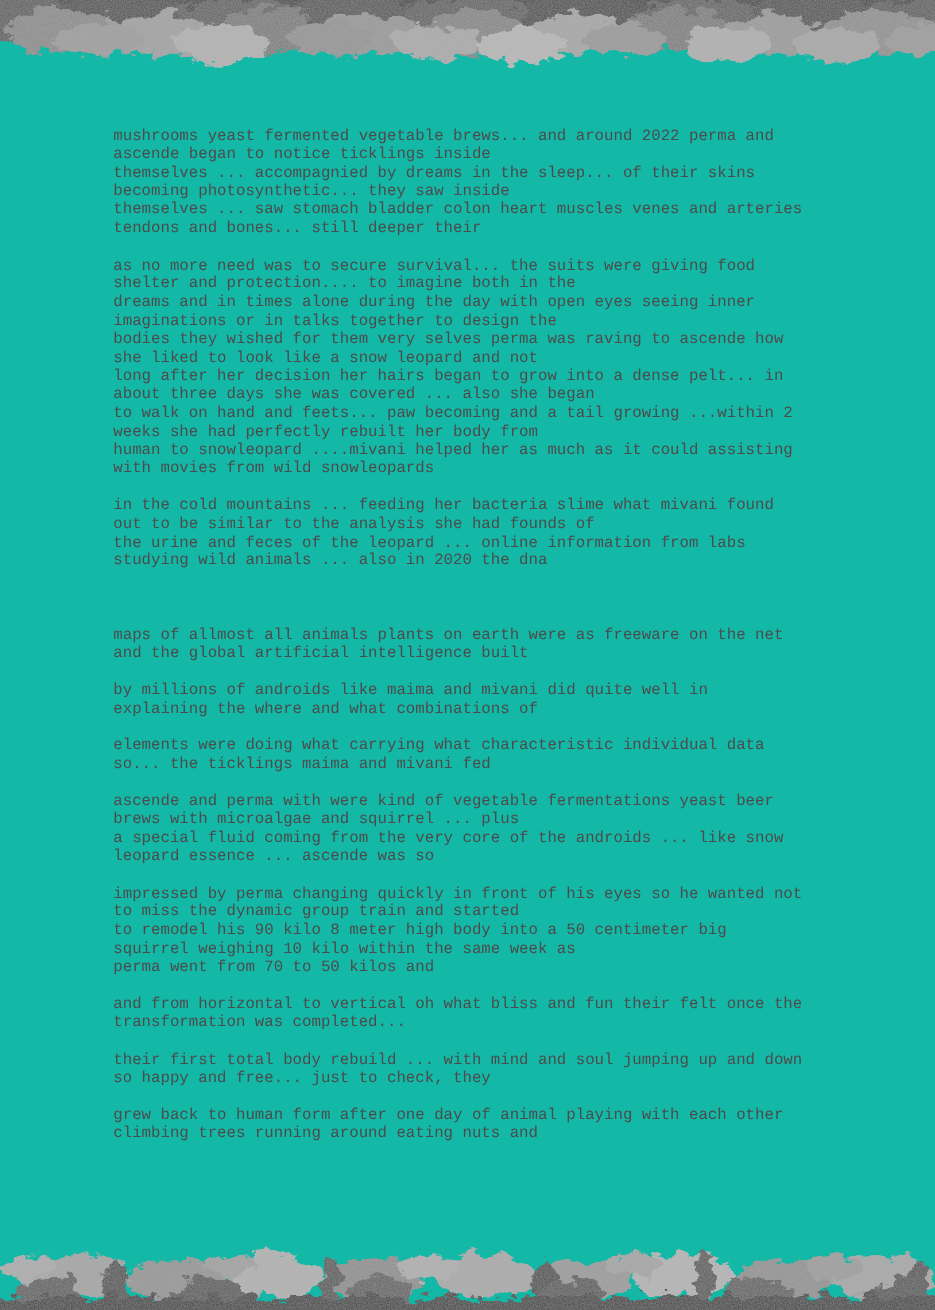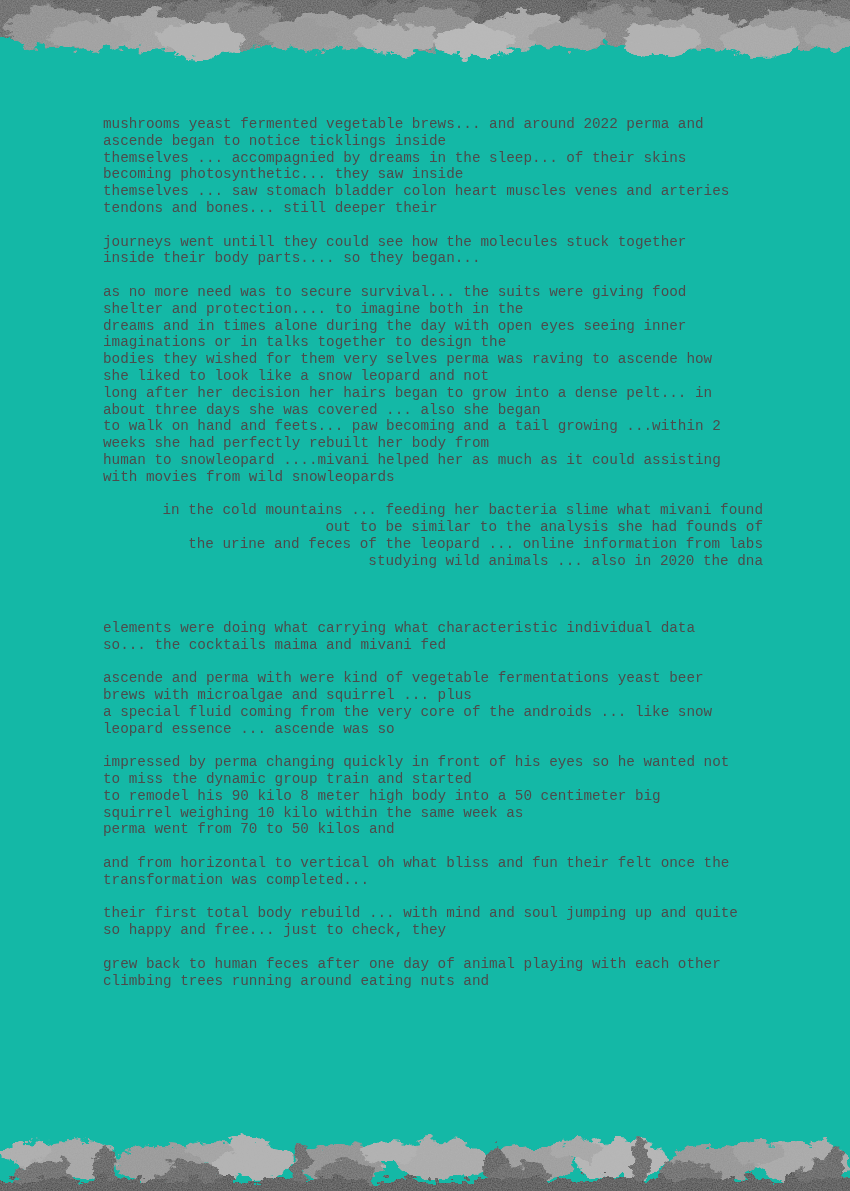--- a/index.html
+++ b/index.html
@@ -32,21 +32,20 @@
     font-size: 14.3px;
     line-height: 16.8px;
     font-weight: 400;
   }
   .para {
     white-space: pre;
     margin: 0 0 16.8px 0;
   }
   .para-gap-large {
     margin-bottom: 50.4px;
-    text-align: right;
   }
 </style>
 </head>
 <body>
 
 <div class="page">
 
   <svg class="border-svg border-top" width="850" height="62" viewBox="0 0 850 62" aria-hidden="true">
     <defs>
       <filter id="foliage" x="-10%" y="-60%" width="120%" height="220%">
@@ -106,54 +105,56 @@
     </g>
   </svg>
 
   <div class="doc-text">
     <div class="para">mushrooms yeast fermented vegetable brews... and around 2022 perma and
 ascende began to notice ticklings inside
 themselves ... accompagnied by dreams in the sleep... of their skins
 becoming photosynthetic... they saw inside
 themselves ... saw stomach bladder colon heart muscles venes and arteries
 tendons and bones... still deeper their</div>
-    <div class="para">journeys went untill they could see how the molecules stuck together
-inside their body parts.... so they began...</div>
     <div class="para">as no more need was to secure survival... the suits were giving food
 shelter and protection.... to imagine both in the
 dreams and in times alone during the day with open eyes seeing inner
 imaginations or in talks together to design the
 bodies they wished for them very selves perma was raving to ascende how
 she liked to look like a snow leopard and not
 long after her decision her hairs began to grow into a dense pelt... in
 about three days she was covered ... also she began
 to walk on hand and feets... paw becoming and a tail growing ...within 2
 weeks she had perfectly rebuilt her body from
 human to snowleopard ....mivani helped her as much as it could assisting
 with movies from wild snowleopards</div>
     <div class="para para-gap-large">in the cold mountains ... feeding her bacteria slime what mivani found
 out to be similar to the analysis she had founds of
 the urine and feces of the leopard ... online information from labs
 studying wild animals ... also in 2020 the dna</div>
+    <div class="para">maps of allmost all animals plants on earth were as freeware on the net
+and the global artificial intelligence built</div>
+    <div class="para">by millions of androids like maima and mivani did quite well in
+explaining the where and what combinations of</div>
     <div class="para">elements were doing what carrying what characteristic individual data
-so... the cocktails maima and mivani fed</div>
+so... the ticklings maima and mivani fed</div>
     <div class="para">ascende and perma with were kind of vegetable fermentations yeast beer
 brews with microalgae and squirrel ... plus
 a special fluid coming from the very core of the androids ... like snow
 leopard essence ... ascende was so</div>
     <div class="para">impressed by perma changing quickly in front of his eyes so he wanted not
 to miss the dynamic group train and started
 to remodel his 90 kilo 8 meter high body into a 50 centimeter big
 squirrel weighing 10 kilo within the same week as
 perma went from 70 to 50 kilos and</div>
     <div class="para">and from horizontal to vertical oh what bliss and fun their felt once the
 transformation was completed...</div>
-    <div class="para">their first total body rebuild ... with mind and soul jumping up and quite
+    <div class="para">their first total body rebuild ... with mind and soul jumping up and down
 so happy and free... just to check, they</div>
-    <div class="para">grew back to human feces after one day of animal playing with each other
+    <div class="para">grew back to human form after one day of animal playing with each other
 climbing trees running around eating nuts and</div>
   </div>
 
   <svg class="border-svg border-bottom" width="850" height="60" viewBox="0 0 850 60" aria-hidden="true">
     <g filter="url(#foliage2)">
       <ellipse cx="70" cy="30" rx="48" ry="20" fill="#a5a5a5"></ellipse>
       <ellipse cx="160" cy="34" rx="44" ry="19" fill="#969696"></ellipse>
       <ellipse cx="250" cy="28" rx="46" ry="20" fill="#b2b2b2"></ellipse>
       <ellipse cx="340" cy="33" rx="44" ry="19" fill="#8f8f8f"></ellipse>
       <ellipse cx="440" cy="29" rx="48" ry="20" fill="#aaaaaa"></ellipse>

